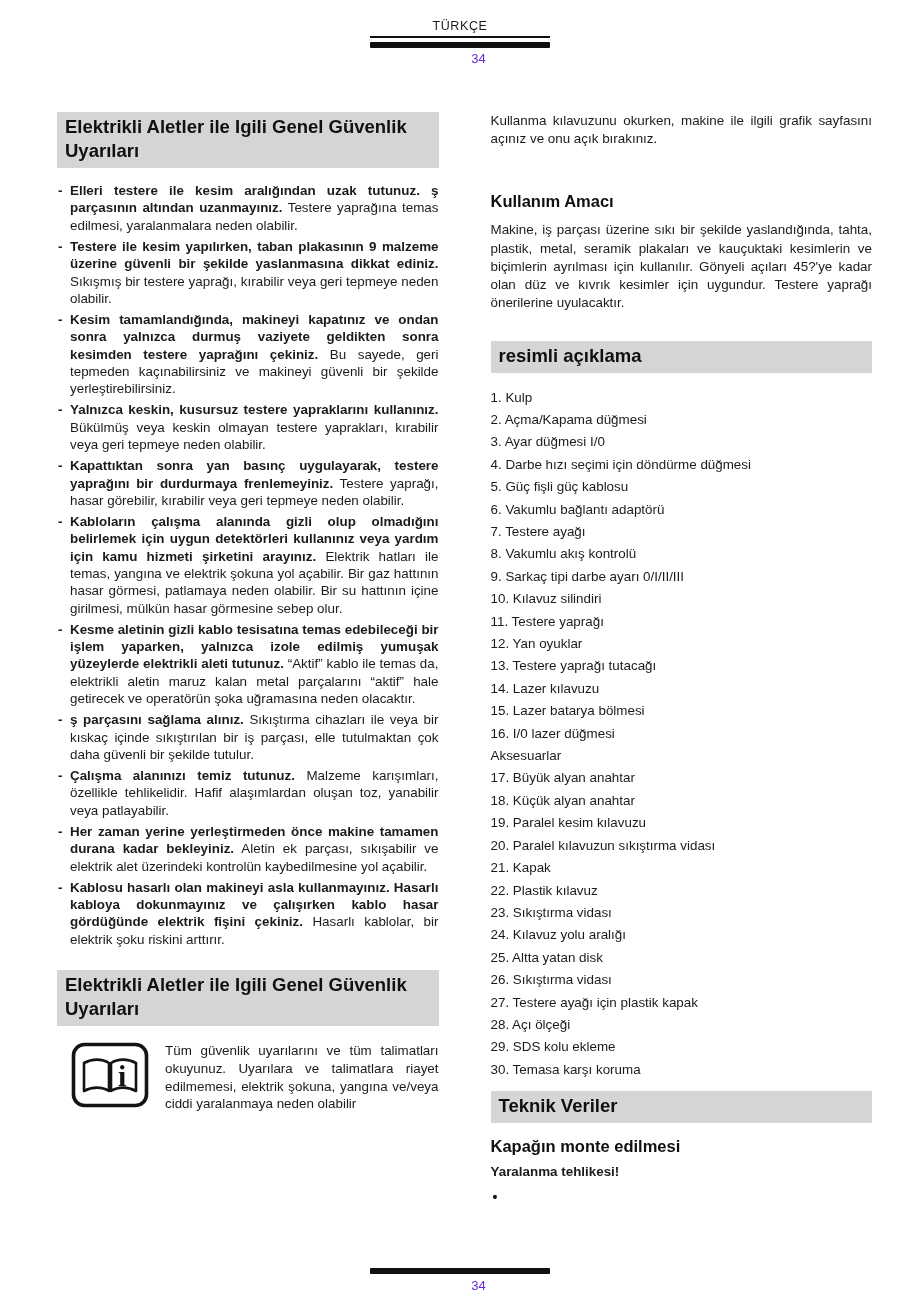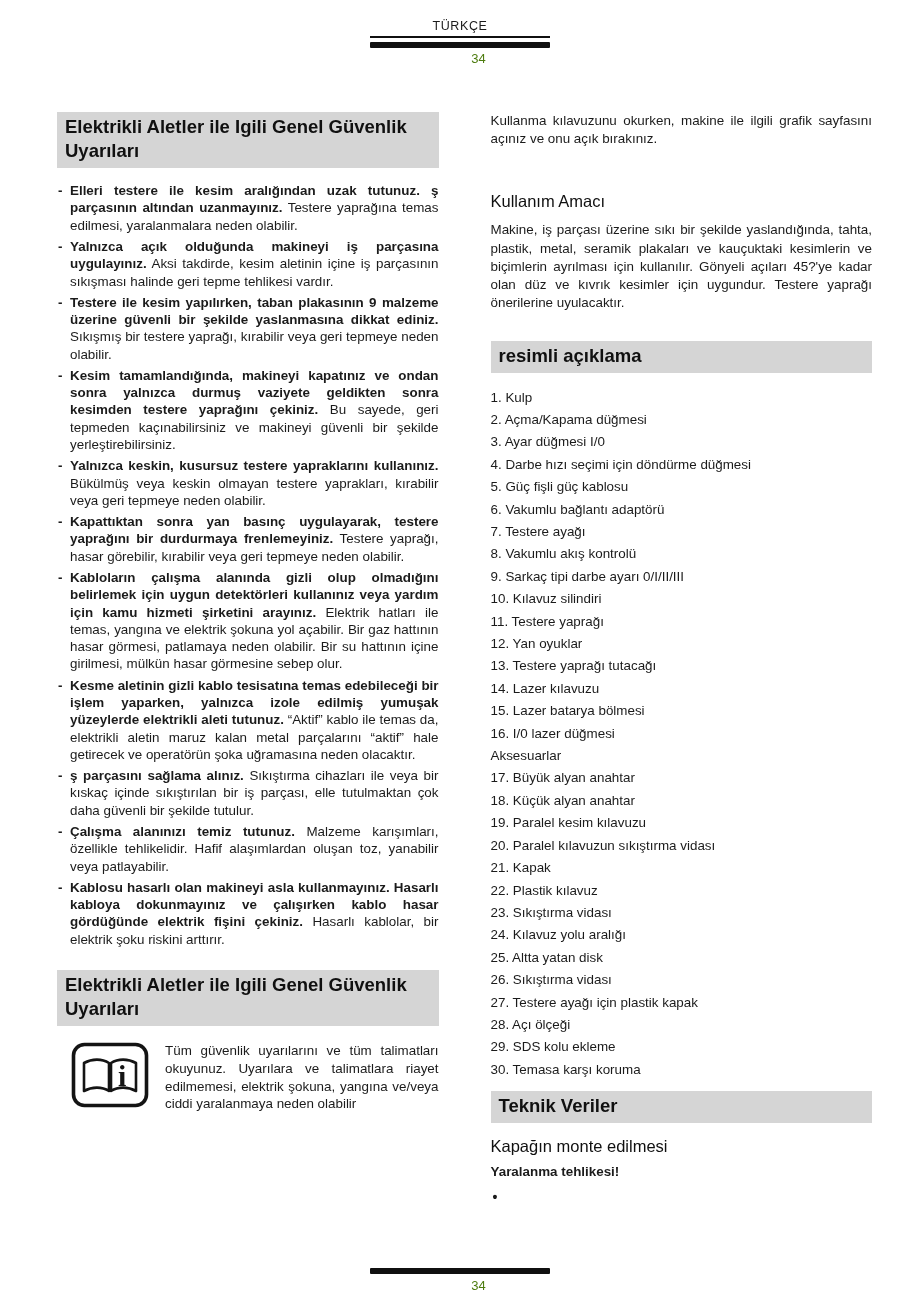--- a/index.html
+++ b/index.html
@@ -9,21 +9,21 @@
     font-family: "Liberation Sans", sans-serif;
     color: #1b1b1b;
     position: relative;
     overflow: hidden;
   }
   
   .page-header { text-align: center; padding-top: 16px; }
   .lang-label { display: inline-block; font-size: 12.5px; font-weight: normal; letter-spacing: .6px; padding-bottom: 3px; }
   .header-rule { width: 180px; height: 2px; background: #101010; margin: 0 auto; }
   .header-bar  { width: 180px; height: 6px; background: #101010; margin: 4px auto 3px; border-radius: 1px; }
-  .page-number { font-size: 13px; color: #4d7c0f; margin-left: 37px; }
+  .page-number { font-size: 13px; color: #6d28d9; margin-left: 37px; }
   
   .columns { display: flex; gap: 52px; padding: 0 48px 0 57px; margin-top: 46px; align-items: flex-start; }
   .col { flex: 1; min-width: 0; }
   
   .section-header {
     background: #d5d5d5; color: #101010;
     font-size: 18.5px; font-weight: bold; line-height: 1.3;
     padding: 3px 8px 5px 8px; margin-bottom: 14px;
   }
   .mt { margin-top: 22px; }
@@ -32,21 +32,21 @@
   .warning-list li { position: relative; padding-left: 13px; margin-bottom: 4px; }
   .warning-list li::before { content: "-"; position: absolute; left: 1px; top: 0; font-weight: bold; }
   .warning-list b { font-weight: bold; }
   .notice { display: flex; gap: 16px; margin-top: 16px; padding-left: 14px; align-items: flex-start; }
   .book-icon { flex: 0 0 auto; }
   .book-icon svg { display: block; }
   .notice-text { flex: 1; font-size: 13.4px; line-height: 1.33; text-align: justify; }
   
   .para { font-size: 13.4px; line-height: 1.36; text-align: justify; }
   .intro { margin-bottom: 44px; }
-  .subheading { font-size: 16.5px; font-weight: normal; margin-bottom: 10px; color: #101010; }
+  .subheading { font-size: 16.5px; font-weight: bold; margin-bottom: 10px; color: #101010; }
   .usage-para { margin-bottom: 28px; }
   .parts-list { list-style: none; font-size: 13.4px; margin-bottom: 10px; }
   .parts-list li { line-height: 22.4px; }
   .assembly-head { margin-top: 4px; margin-bottom: 8px; }
   .bold-warning { font-size: 13.4px; font-weight: bold; margin-bottom: 10px; }
   .bullet { font-size: 14px; font-weight: bold; padding-left: 2px; }
   
   .page-footer { position: absolute; left: 0; right: 0; bottom: 8px; text-align: center; }
   .footer-bar { width: 180px; height: 6px; background: #101010; margin: 0 auto 4px; border-radius: 1px; }
 </style>
@@ -64,29 +64,29 @@
     <div class="page-number">34</div>
   </header>
 
   <main class="columns">
 
     <section class="col">
       <h2 class="section-header">Elektrikli Aletler ile  Igili Genel Güvenlik Uyarıları</h2>
 
       <ul class="warning-list">
         <li><b>Elleri testere ile kesim aralığından uzak tutunuz.  ş parçasının altından uzanmayınız.</b> <span>Testere yaprağına temas edilmesi, yaralanmalara neden olabilir.</span></li>
-        <li><b>Yalnızca açık olduğunda makineyi iş parçasına uygulayınız.</b> <span>Aksi takdirde, kesim aletinin içine iş parçasının sıkışması halinde geri tepme tehlikesi vardır.</span></li>
         <li><b>Testere ile kesim yapılırken, taban plakasının 9 malzeme üzerine güvenli bir şekilde yaslanmasına dikkat ediniz.</b> <span>Sıkışmış bir testere yaprağı, kırabilir veya geri tepmeye neden olabilir.</span></li>
         <li><b>Kesim tamamlandığında, makineyi kapatınız ve ondan sonra yalnızca durmuş vaziyete geldikten sonra kesimden testere yaprağını çekiniz.</b> <span>Bu sayede, geri tepmeden kaçınabilirsiniz ve makineyi güvenli bir şekilde yerleştirebilirsiniz.</span></li>
         <li><b>Yalnızca keskin, kusursuz testere yapraklarını kullanınız.</b> <span>Bükülmüş veya keskin olmayan testere yaprakları, kırabilir veya geri tepmeye neden olabilir.</span></li>
         <li><b>Kapattıktan sonra yan basınç uygulayarak, testere yaprağını bir durdurmaya frenlemeyiniz.</b> <span>Testere yaprağı, hasar görebilir, kırabilir veya geri tepmeye neden olabilir.</span></li>
         <li><b>Kabloların çalışma alanında gizli olup olmadığını belirlemek için uygun detektörleri kullanınız veya yardım için kamu hizmeti şirketini arayınız.</b> <span>Elektrik hatları ile temas, yangına ve elektrik şokuna yol açabilir. Bir gaz hattının hasar görmesi, patlamaya neden olabilir. Bir su hattının içine girilmesi, mülkün hasar görmesine sebep olur.</span></li>
         <li><b>Kesme aletinin gizli kablo tesisatına temas edebileceği bir işlem yaparken, yalnızca izole edilmiş yumuşak yüzeylerde elektrikli aleti tutunuz.</b> <span>“Aktif” kablo ile temas da, elektrikli aletin maruz kalan metal parçalarını “aktif” hale getirecek ve operatörün şoka uğramasına neden olacaktır.</span></li>
         <li><b>ş parçasını sağlama alınız.</b> <span>Sıkıştırma cihazları ile veya bir kıskaç içinde sıkıştırılan bir iş parçası, elle tutulmaktan çok daha güvenli bir şekilde tutulur.</span></li>
         <li><b>Çalışma alanınızı temiz tutunuz.</b> <span>Malzeme karışımları, özellikle tehlikelidir. Hafif alaşımlardan oluşan toz, yanabilir veya patlayabilir.</span></li>
+        <li><b>Her zaman yerine yerleştirmeden önce makine tamamen durana kadar bekleyiniz.</b> <span>Aletin ek parçası, sıkışabilir ve elektrik alet üzerindeki kontrolün kaybedilmesine yol açabilir.</span></li>
         <li><b>Kablosu hasarlı olan makineyi asla kullanmayınız. Hasarlı kabloya dokunmayınız ve çalışırken kablo hasar gördüğünde elektrik fişini çekiniz.</b> <span>Hasarlı kablolar, bir elektrik şoku riskini arttırır.</span></li>
       </ul>
 
       <h2 class="section-header mt">Elektrikli Aletler ile  Igili Genel Güvenlik Uyarıları</h2>
 
       <div class="notice">
         <span class="book-icon">
           <svg width="78" height="66" viewBox="0 0 78 66" aria-hidden="true">
             <rect x="2.5" y="2.5" width="73" height="61" rx="11" fill="none" stroke="#141414" stroke-width="3.6"></rect>
             <path d="M13 21 C 21 16.5, 31 16.5, 38 21 L 38 49 C 31 44.5, 21 44.5, 13 49 Z" fill="#ffffff" stroke="#141414" stroke-width="2.6" stroke-linejoin="round"></path>

